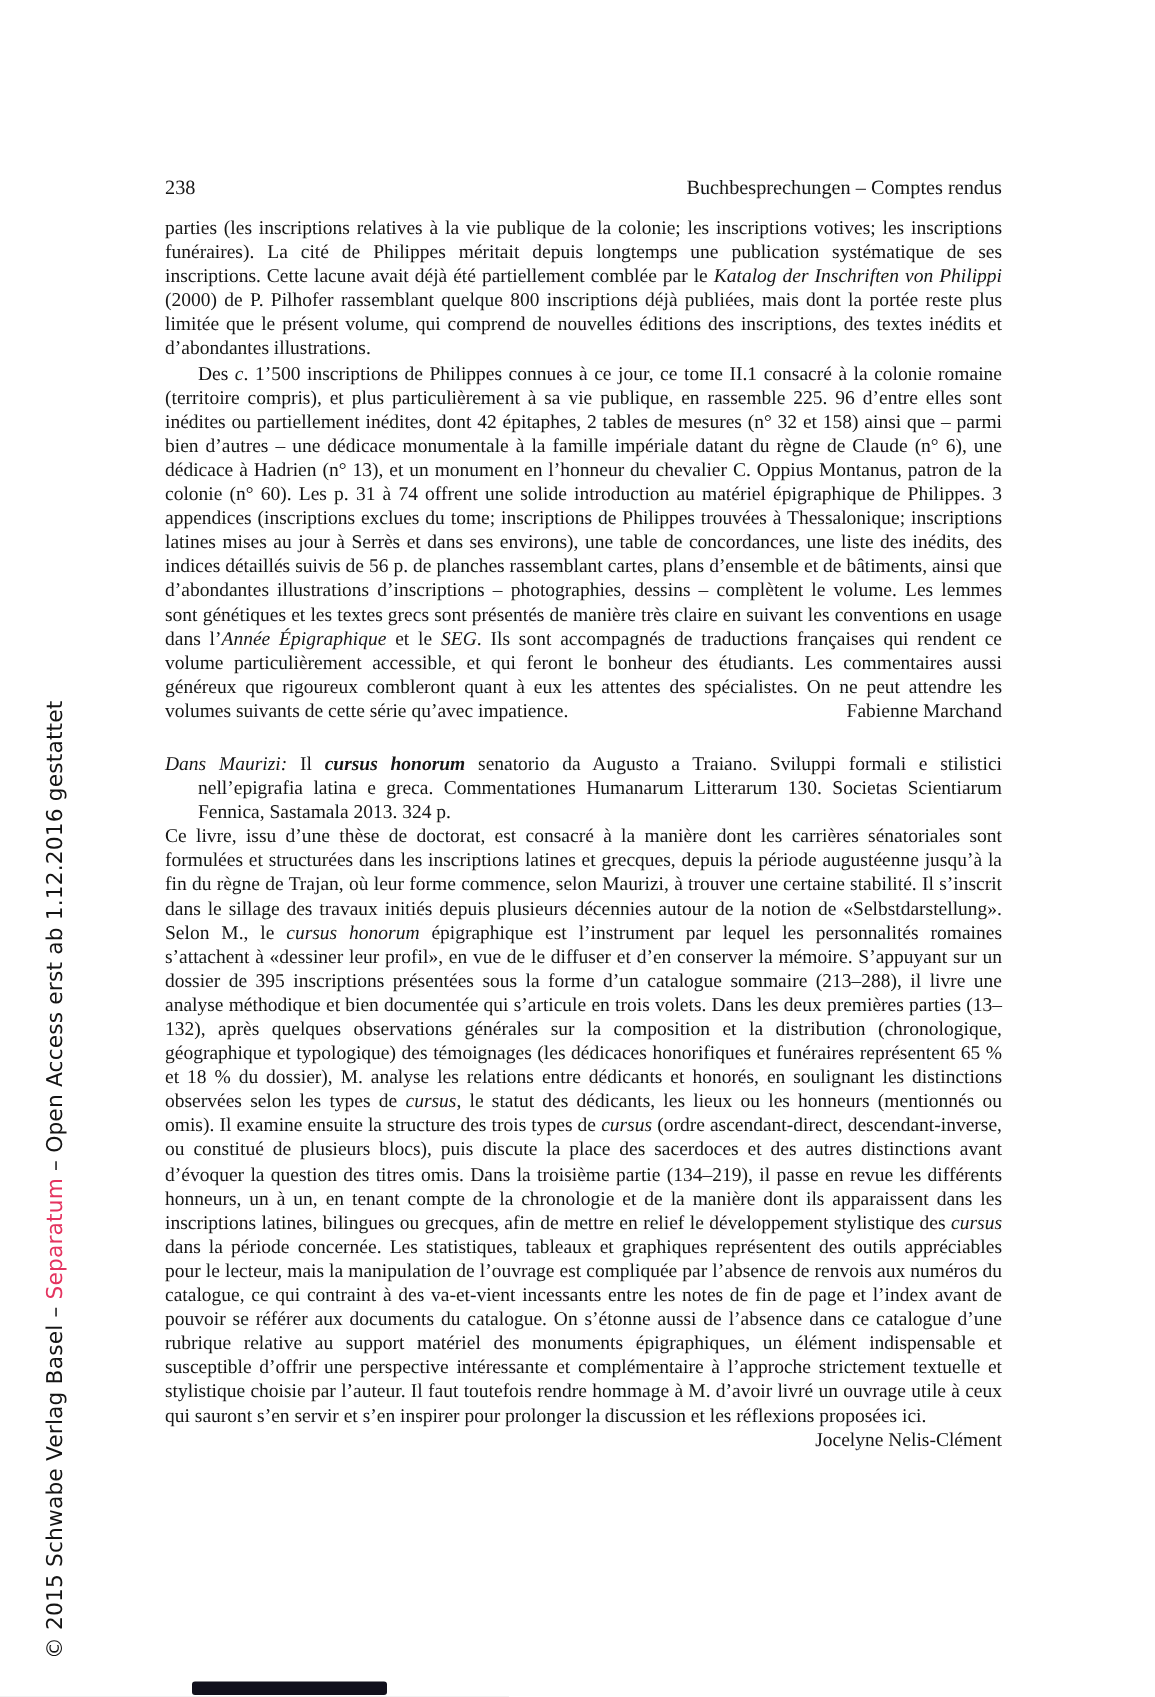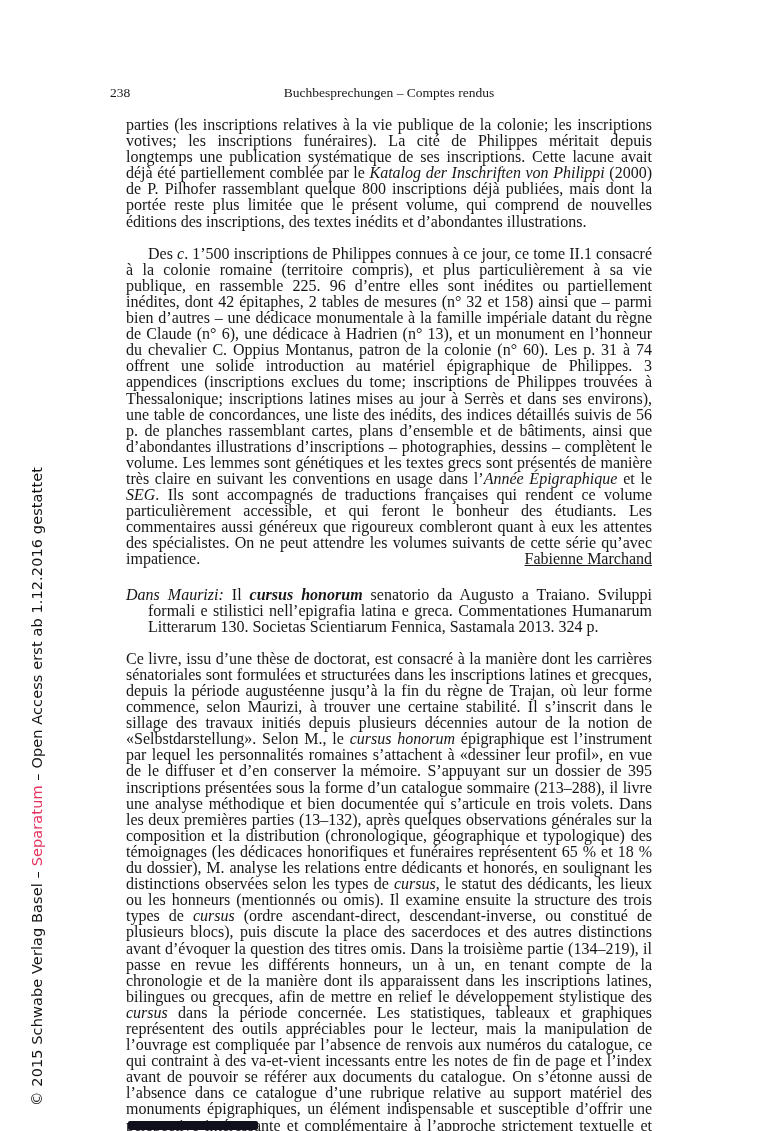--- a/index.html
+++ b/index.html
@@ -1,30 +1,30 @@
 <!DOCTYPE html>
 <html lang="fr"><head>
 <meta charset="utf-8">
 <style>
   html,body{margin:0;padding:0;background:#e8e8e8;}
   .page{position:relative;width:770px;height:1131px;background:#ffffff;overflow:hidden;
         font-family:"Liberation Serif", serif;color:#161616;}
   .column{position:absolute;left:110px;top:84px;width:558px;}
-  .pageheader{position:relative;height:17px;margin-bottom:11px;font-size:13.5px;line-height:17px;}
+  .pageheader{position:relative;height:17px;margin-bottom:11px;font-size:13.5px;line-height:17px;margin-top:32px;}
   .pagenum{position:absolute;left:0;top:0;}
-  .runtitle{display:block;text-align:center;}
-  p{margin:16px;font-size:16px;line-height:16.1px;text-align:justify;
+  .runtitle{display:block;text-align:right;}
+  p{margin:0;font-size:13px;line-height:16.1px;text-align:justify;
     -webkit-hyphens:auto;hyphens:auto;}
   p.indent{text-indent:22px;}
   .review2{margin-top:19px;}
   p.heading{text-align:justify;padding-left:22px;text-indent:-22px;}
   .it{font-style:italic;}
   .bd{font-weight:normal;}
   .bdit{font-weight:bold;font-style:italic;}
-  .sig{float:right;text-indent:0;text-decoration:underline;}
+  .sig{float:right;text-indent:0;}
   .vtext{position:absolute;left:29px;top:1106px;transform:rotate(-90deg);
          transform-origin:0 0;white-space:nowrap;
          font-family:"DejaVu Sans", sans-serif;font-size:14.5px;letter-spacing:0.1px;color:#141414;}
   .sep{color:#e4335f;}
   .bottombar{position:absolute;left:128px;top:1121px;width:130px;height:9px;
              background:#10101c;border-radius:2px;}
 </style>
 </head>
 <body>
 

